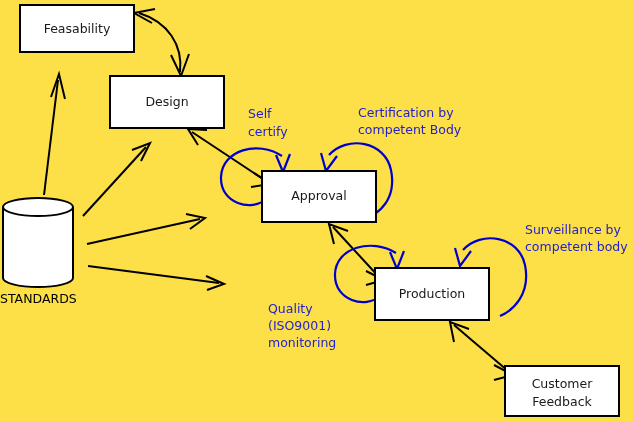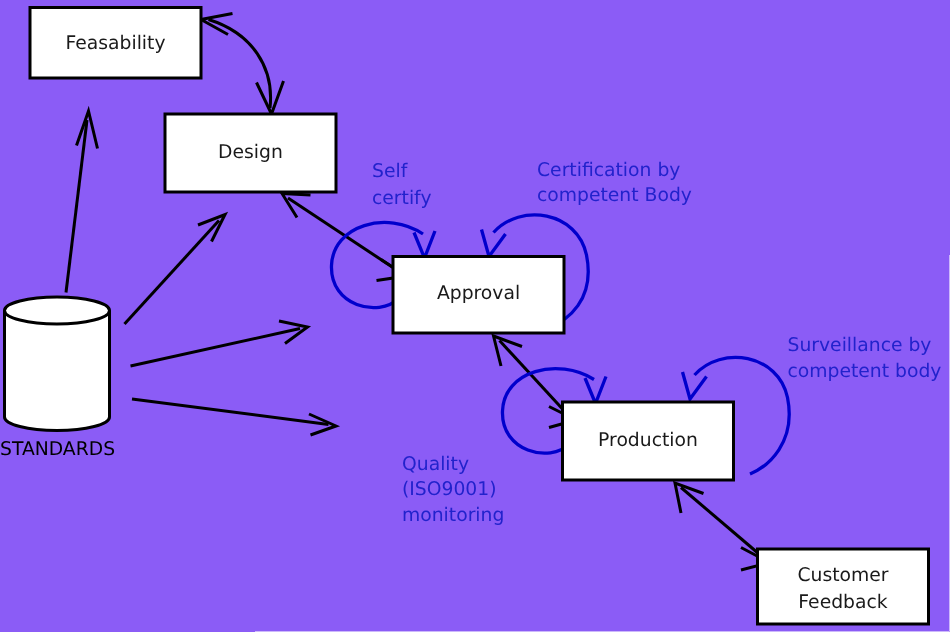--- a/index.html
+++ b/index.html
@@ -7,21 +7,21 @@
     padding: 0;
     background: #ffffff;
   }
   body {
     font-family: "DejaVu Sans", sans-serif;
   }
   #canvas {
     position: relative;
     width: 633px;
     height: 421px;
-    background: #8b5cf6;
+    background: #fde047;
     overflow: hidden;
   }
   svg.diagram {
     position: absolute;
     left: 0;
     top: 0;
     width: 633px;
     height: 421px;
   }
   .box-rect {

